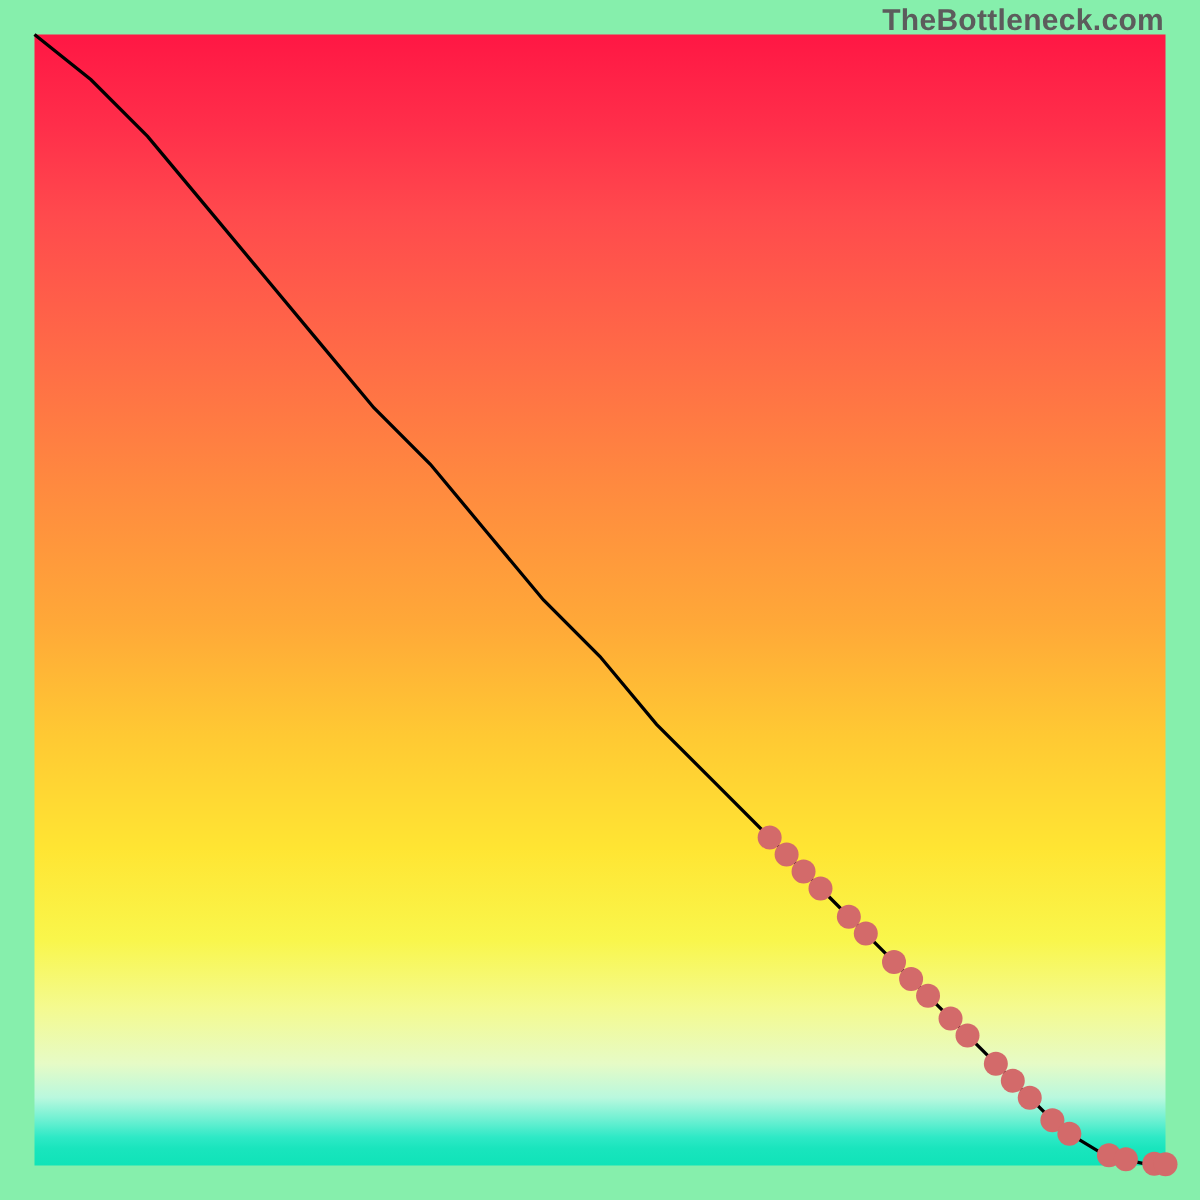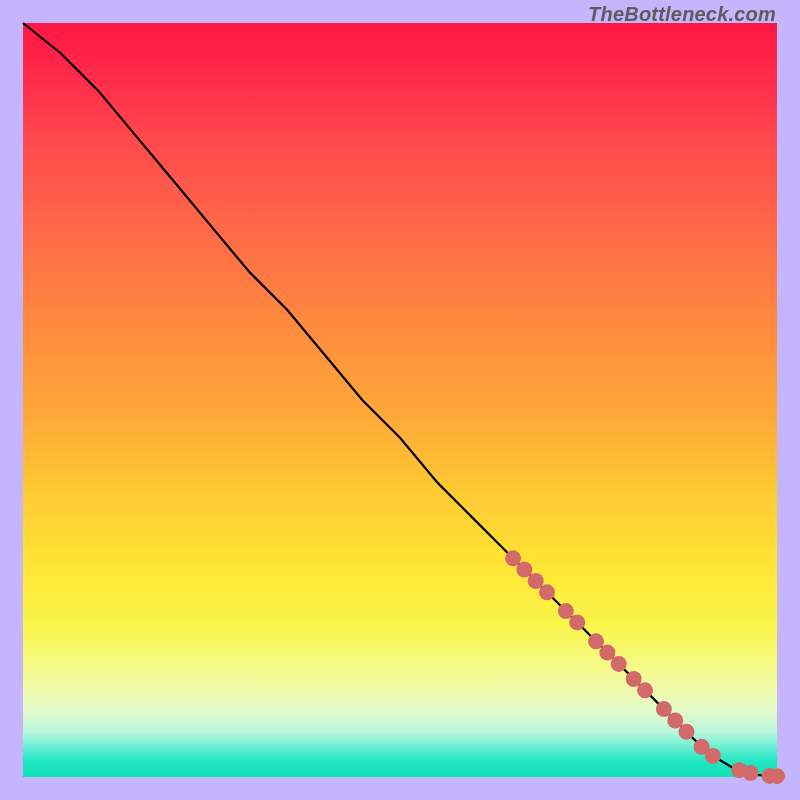--- a/index.html
+++ b/index.html
@@ -8,22 +8,21 @@
     width: 800px;
     height: 800px;
     overflow: hidden;
     background: #000;
     font-family: Arial, Helvetica, sans-serif;
   }
   .frame {
     position: relative;
     width: 800px;
     height: 800px;
-    background: #c4b5fd;
-    font-style: italic;
+    background: #86efac;
   }
   .plot {
     position: absolute;
     left: 23px;
     top: 23px;
     width: 754px;
     height: 754px;
     
     background: linear-gradient(
       to bottom,

